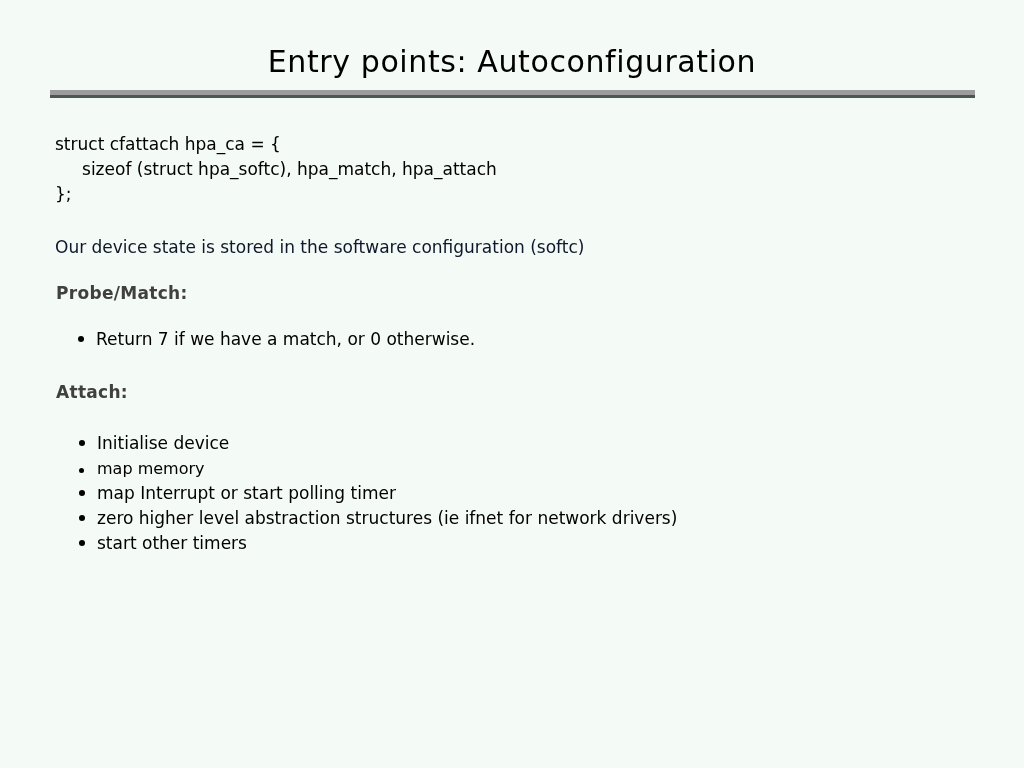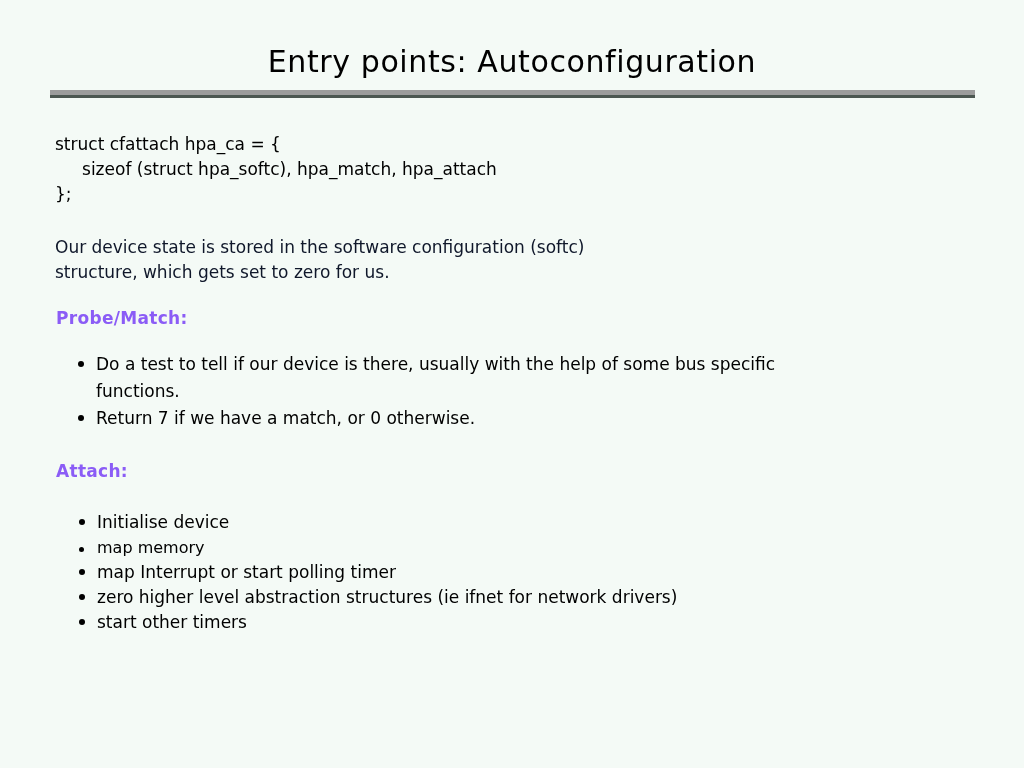--- a/index.html
+++ b/index.html
@@ -89,21 +89,21 @@
 
   .spacer-lg { height: 28px; }
   .spacer-md { height: 22px; }
 
   .section-heading {
     margin: 0 0 0 56px;
     font-family: "DejaVu Sans", sans-serif;
     font-size: 17px;
     font-weight: bold;
     letter-spacing: 0.3px;
-    color: #8b5cf6;
+    color: #404040;
     line-height: 22px;
   }
 
   .bullet-list {
     list-style: none;
     margin: 0;
     padding: 0;
   }
   .bullet-item {
     position: relative;
@@ -163,34 +163,29 @@
   <div class="body-area">
 
     <pre class="code-block">struct cfattach hpa_ca = {
      sizeof (struct hpa_softc), hpa_match, hpa_attach
 };</pre>
 
     <div class="spacer-lg"></div>
 
     <div class="para">
       <span class="line">Our device state is stored in the software configuration (softc)</span>
-      <span class="line">structure, which gets set to zero for us.</span>
     </div>
 
     <div class="spacer-md"></div>
 
     <div class="section-heading">Probe/Match:</div>
 
     <div class="spacer-md"></div>
 
     <ul class="bullet-list probe-list">
-      <li class="bullet-item">
-        <span class="dot"></span>
-        <span>Do a test to tell if our device is there, usually with the help of some bus specific functions.</span>
-      </li>
       <li class="bullet-item">
         <span class="dot"></span>
         <span>Return 7 if we have a match, or 0 otherwise.</span>
       </li>
     </ul>
 
     <div class="spacer-lg"></div>
 
     <div class="section-heading">Attach:</div>
 

